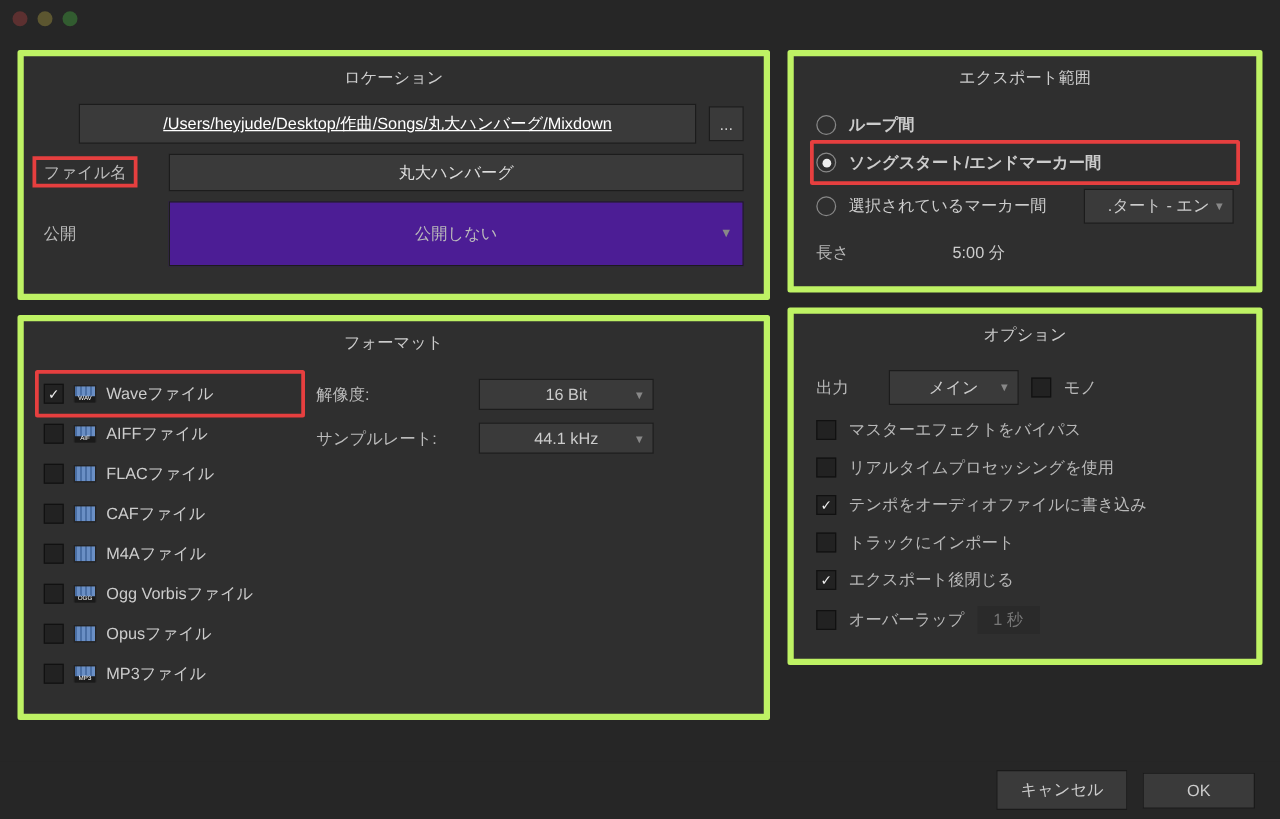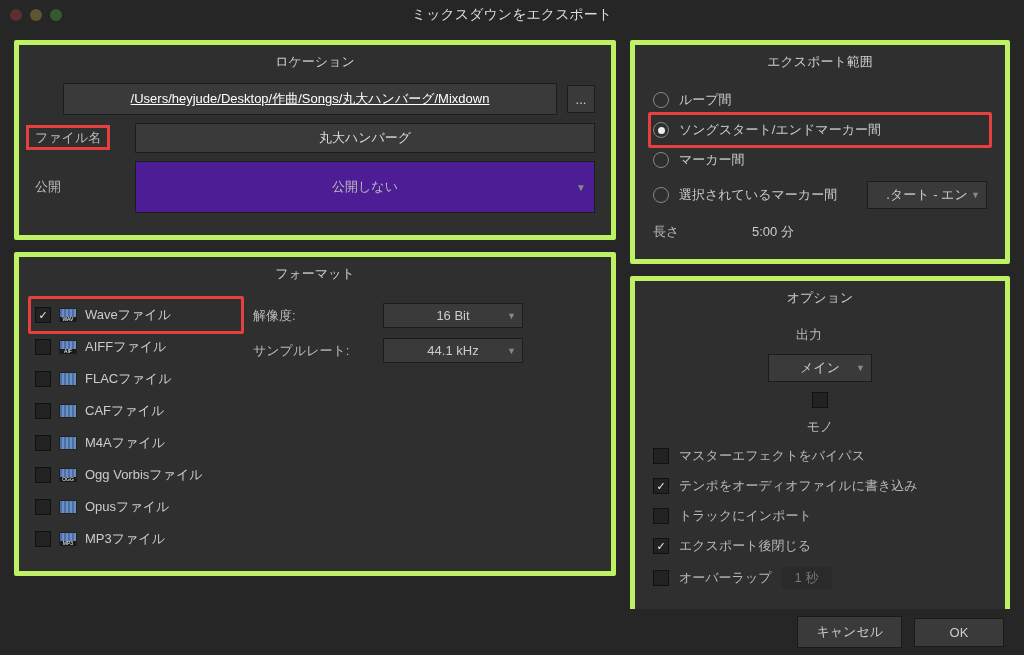--- a/index.html
+++ b/index.html
@@ -91,34 +91,34 @@
   .fmt-opts { flex: 1; padding: 4px 2px; }
   .fmt-opt-row { display: flex; align-items: center; margin-bottom: 10px; }
   .fmt-opt-label { width: 130px; color: #bbb; }
   .mini-dd {
     width: 140px; background: #3a3a3a; border: 1px solid #1c1c1c;
     padding: 4px 8px; color: #ccc; text-align: center; position: relative;
   }
   .mini-dd .chev { position: absolute; right: 6px; top: 50%; transform: translateY(-50%); font-size: 9px; color: #888; }
 
   .range-body { padding: 8px 16px 14px; }
-  .radio-row { display: flex; align-items: center; gap: 10px; padding: 6px 2px; }
+  .radio-row { display: flex; align-items: center; gap: 10px; padding: 6px 2px; font-weight: bold; }
   .radio {
     width: 16px; height: 16px; border-radius: 50%;
     border: 1.5px solid #888; display: flex; align-items: center; justify-content: center;
   }
   .radio.checked::after { content:""; width:7px; height:7px; border-radius:50%; background:#eee; }
   .radio-label { color: #ccc; }
   .range-row-inline { display: flex; align-items: center; gap: 10px; padding: 6px 2px; }
   .marker-dd { width: 120px; }
-  .length-row { display:flex; align-items:center; gap:0; padding:8px 2px 4px;}
+  .length-row { display:flex; align-items:center; gap:10px; padding:8px 2px 4px;}
   .length-label { width: 60px; }
   .length-val { width: 120px; text-align:center; color:#ccc; }
   .opt-body { padding: 8px 16px 14px; }
-  .opt-row { display:flex; align-items:center; gap:10px; padding:5px 2px;flex-direction:column; }
+  .opt-row { display:flex; align-items:center; gap:10px; padding:5px 2px; }
   .opt-label-s { width:48px; }
   .dd-sm { width: 104px; }
   .opt-check-row { display:flex; align-items:center; gap:10px; padding:6px 2px; }
   .overlap-field { width:50px; background:#2a2a2a; text-align:center; padding:2px 4px; color:#777; }
 
   .footer {
     position: absolute; bottom: 0; left:0; right:0; height:46px;
     display:flex; align-items:center; justify-content:flex-end;
     gap:12px; padding:0 20px;
     background: #262626;
@@ -135,21 +135,20 @@
 </style>
 </head>
 <body>
 
 <div class="titlebar">
   <div class="traffic-lights">
     <div class="tl red"></div>
     <div class="tl yellow"></div>
     <div class="tl green"></div>
   </div>
-  <div class="title-text">ミックスダウンをエクスポート</div>
 </div>
 
 <div class="content">
   <div class="col-left">
 
     <div class="panel">
       <div class="panel-title">ロケーション</div>
       <div class="loc-body">
         <div class="loc-row">
           <div style="width:18px"></div>
@@ -247,24 +246,20 @@
         <div class="radio-row">
           <div class="radio"></div>
           <div class="radio-label">ループ間</div>
         </div>
         <div class="hl-row">
           <div class="radio-row">
             <div class="radio checked"></div>
             <div class="radio-label">ソングスタート/エンドマーカー間</div>
           </div>
         </div>
-        <div class="radio-row">
-          <div class="radio"></div>
-          <div class="radio-label">マーカー間</div>
-        </div>
         <div class="range-row-inline">
           <div class="radio"></div>
           <div class="radio-label" style="flex:1">選択されているマーカー間</div>
           <div class="mini-dd marker-dd">
             <span>.タート - エン</span>
             <span class="chev">▼</span>
           </div>
         </div>
         <div class="length-row">
           <div class="length-label">長さ</div>
@@ -283,20 +278,24 @@
             <span class="chev">▼</span>
           </div>
           <div class="checkbox"></div>
           <div>モノ</div>
         </div>
         <div class="opt-check-row">
           <div class="checkbox"></div>
           <div>マスターエフェクトをバイパス</div>
         </div>
         <div class="opt-check-row">
+          <div class="checkbox"></div>
+          <div>リアルタイムプロセッシングを使用</div>
+        </div>
+        <div class="opt-check-row">
           <div class="checkbox">✓</div>
           <div>テンポをオーディオファイルに書き込み</div>
         </div>
         <div class="opt-check-row">
           <div class="checkbox"></div>
           <div>トラックにインポート</div>
         </div>
         <div class="opt-check-row">
           <div class="checkbox">✓</div>
           <div>エクスポート後閉じる</div>

